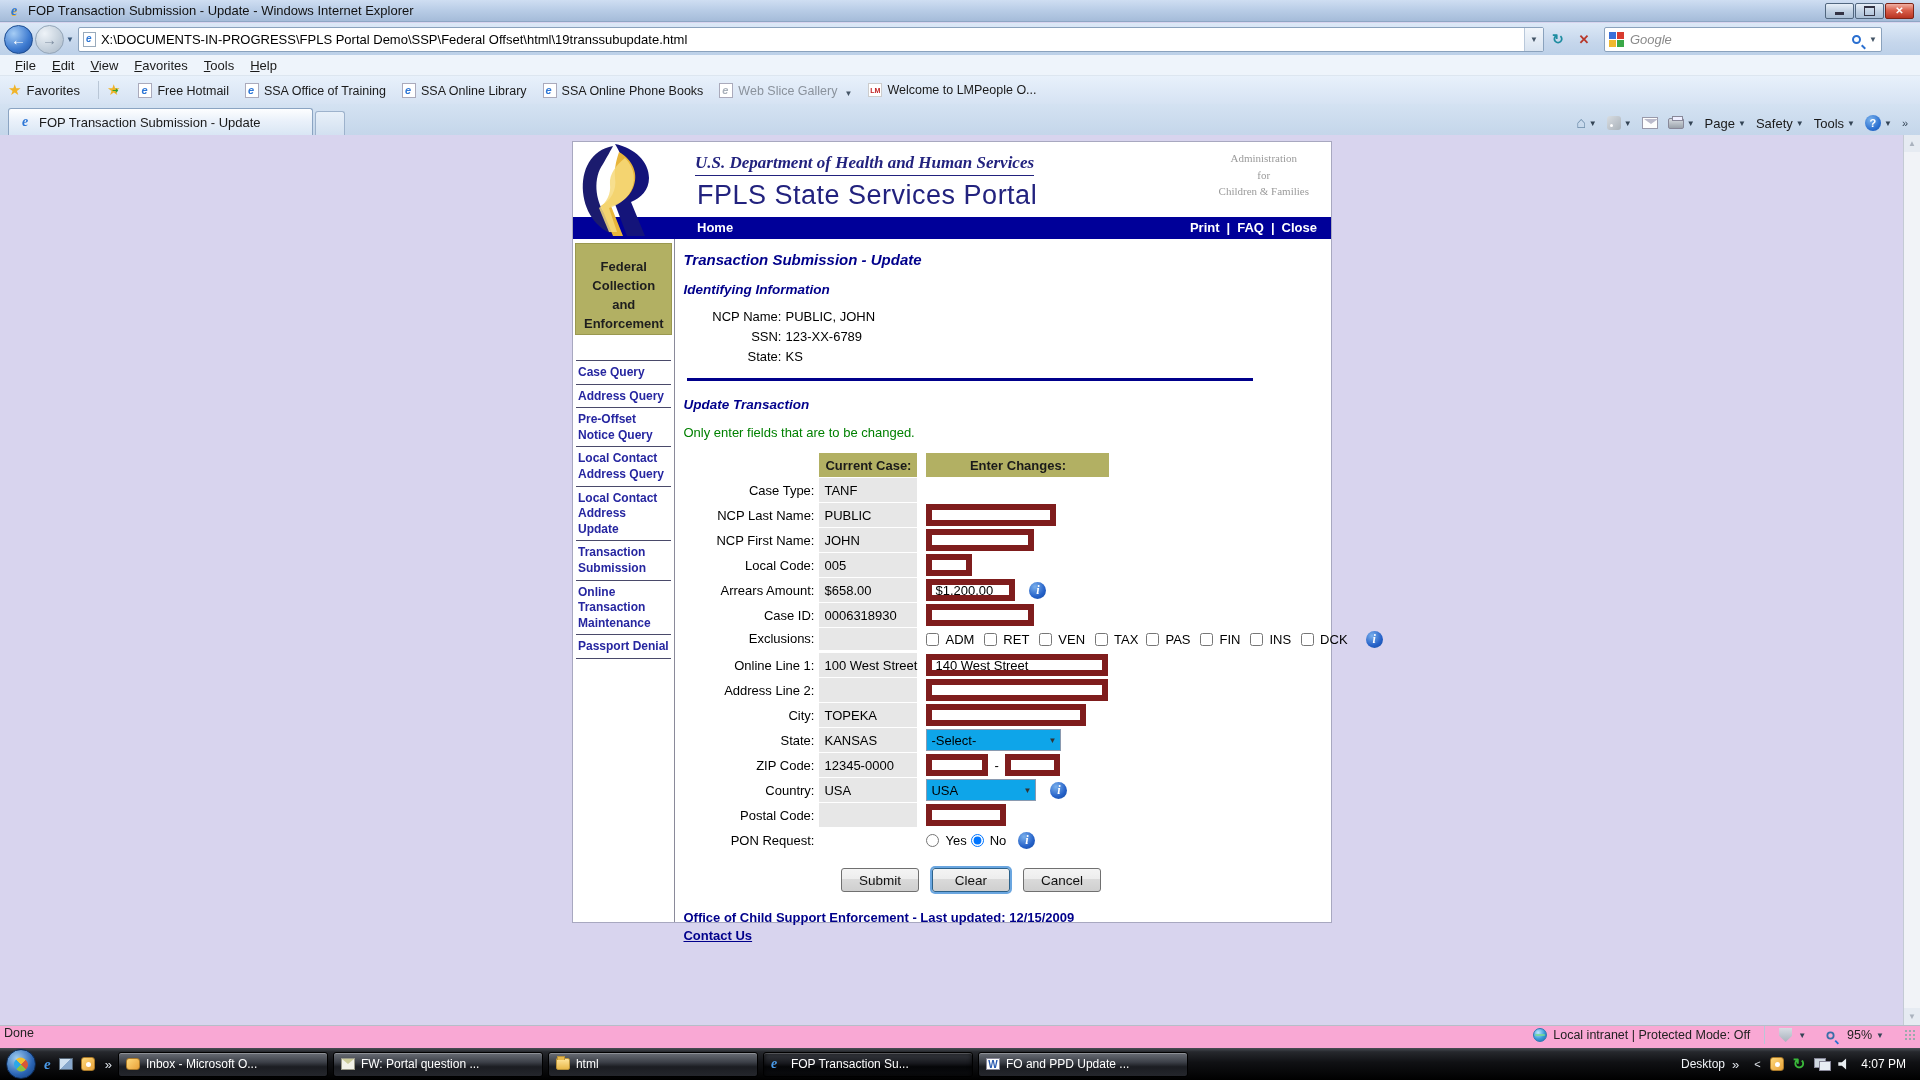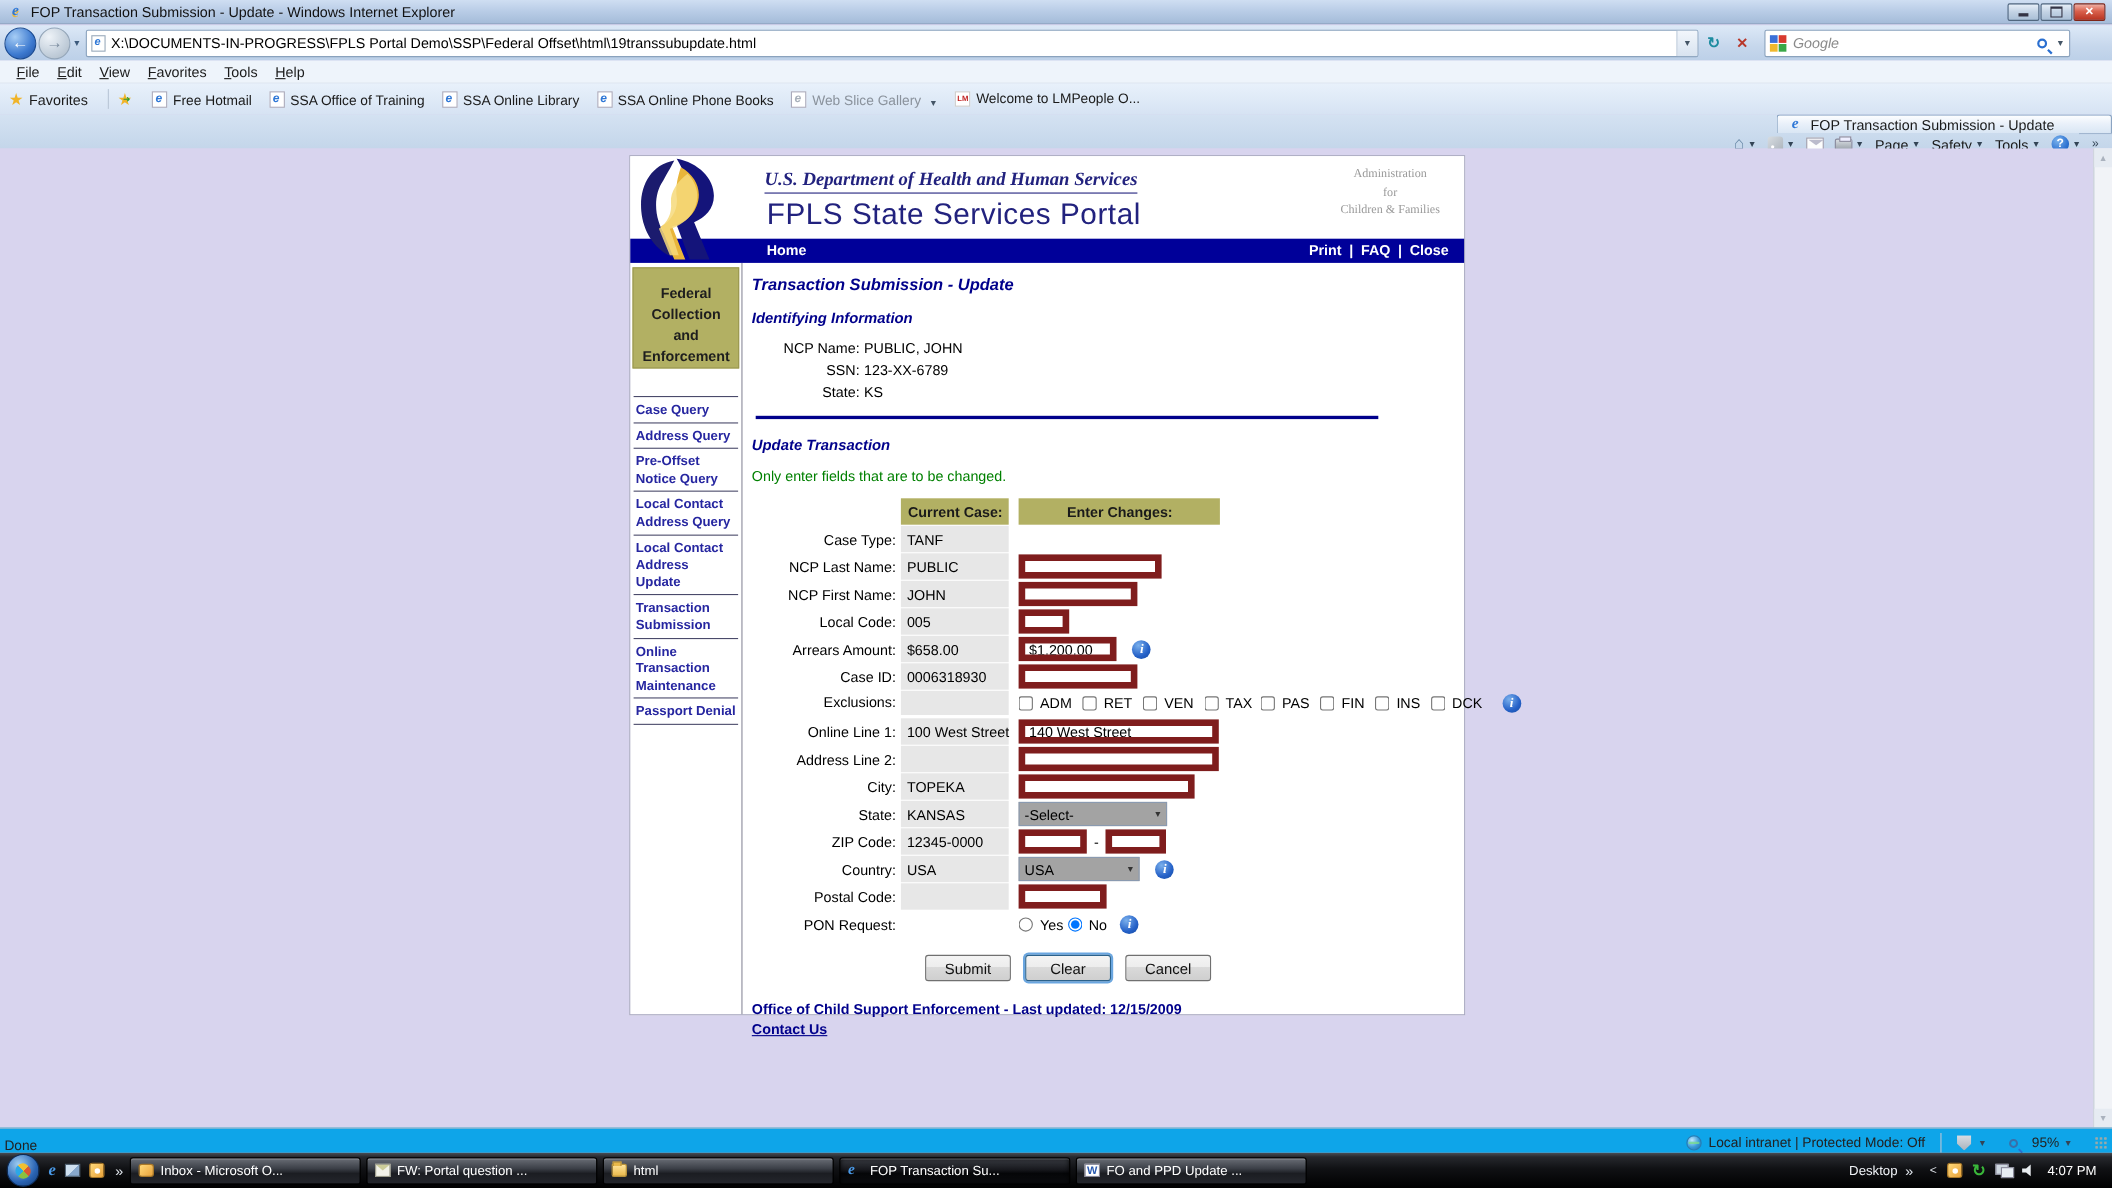--- a/index.html
+++ b/index.html
@@ -68,21 +68,21 @@
   .favitem .fico { width:14px; height:15px; background:#fff; border:1px solid #aab; position:relative; }
   .favitem .fico::after { content:"e"; position:absolute; left:2px; top:0; font-size:11px; color:#2e77d6; font-style:italic; font-weight:bold; }
   .favitem.grey { color:#8a929c; }
   .favitem.grey .fico::after { color:#a8b0ba; }
   .favitem .fdrop { font-size:8px; color:#456; margin-left:2px; }
   .lm-ico { width:14px; height:14px; background:#fff; border:1px solid #ccc; color:#c02020; font-size:7px; font-weight:bold;
     display:flex; align-items:center; justify-content:center; }
   .lm-ico::after { content:"LM"; }
 
   .tabrow { position:absolute; top:104px; left:0; width:100%; height:31px;
-    background:linear-gradient(180deg,#d4e2f2,#c4d6ea); display:flex; align-items:flex-end; padding-left:8px;flex-direction:column; }
+    background:linear-gradient(180deg,#d4e2f2,#c4d6ea); display:flex; align-items:flex-end; padding-left:8px; }
   .tab { width:305px; height:27px; border:1px solid #8ba4c2; border-bottom:none; border-radius:3px 3px 0 0;
     background:linear-gradient(180deg,#fdfeff,#eaf1fa 45%,#d9e6f4); display:flex; align-items:center; gap:6px; padding:0 8px; }
   .tab .tabtext { font-size:13px; color:#1a1a1a; white-space:nowrap; overflow:hidden; }
   .tabstub { width:30px; height:24px; margin-left:2px; border:1px solid #9db2cc; border-bottom:none; border-radius:3px 3px 0 0;
     background:linear-gradient(180deg,#e8f0f9,#d2e0f0); }
   .cmdbar { margin-left:auto; display:flex; align-items:center; gap:10px; padding:0 12px 3px 0; }
   .cmditem { display:flex; align-items:center; gap:3px; font-size:13px; color:#1a1a1a; }
   .cmddrop { font-size:8px; color:#345; }
   .home-ico { font-size:16px; color:#6a8aa8; }
   .home-ico::after { content:"⌂"; }
@@ -137,42 +137,42 @@
   .ftable { margin-left:0; }
   .frow { display:flex; align-items:center; min-height:24px; margin-bottom:1px; }
   .flabel { width:136px; text-align:right; padding-right:5px; flex:0 0 auto; }
   .fcur { width:98px; background:#e7e7e7; align-self:stretch; display:flex; align-items:center; padding-left:5px;
     flex:0 0 auto; font-size:13px; }
   .fchg { margin-left:9px; display:flex; align-items:center; gap:6px; }
   .fhead .fcur, .fhead .fchg-h { background:#b2b063; font-weight:bold; justify-content:center; padding-left:0; color:#1a1a1a; }
   .fchg-h { width:183px; margin-left:9px; align-self:stretch; display:flex; align-items:center; }
   input[type=text] { height:22px; border:6px solid #7f1d1d; font-size:13px; font-family:"Liberation Sans",sans-serif; padding:0 3px; }
   .w130{width:130px}.w108{width:108px}.w46{width:46px}.w89{width:89px}.w182{width:182px}.w160{width:160px}.w62{width:62px}.w55{width:55px}.w80{width:80px}
-  .fakeselect { height:22px; border:1px solid #8a9ab0; background:#a3a3a3; display:flex; align-items:center; padding-left:4px; position:relative; font-size:13px; }
+  .fakeselect { height:22px; border:1px solid #8a9ab0; background:#0ea5e9; display:flex; align-items:center; padding-left:4px; position:relative; font-size:13px; }
   .fakeselect .selarrow { position:absolute; right:4px; font-size:8px; color:#333; }
   .sel135{width:135px}.sel110{width:110px}
   .info-ico { width:17px; height:17px; border-radius:50%; flex:0 0 auto;
     background:radial-gradient(circle at 35% 28%,#7ab0ec,#2561c8 60%,#154a9e);
     color:#fff; display:flex; align-items:center; justify-content:center;
     font-family:"Liberation Serif",serif; font-style:italic; font-weight:bold; font-size:12px; margin-left:8px; }
   .info-ico::after { content:"i"; }
   .exrow { display:flex; align-items:center; gap:4px; height:22px; }
   .exrow label { margin-right:6px; }
   input[type=checkbox],input[type=radio] { width:13px; height:13px; margin:0 2px 0 0; }
   .ponrow { display:flex; align-items:center; gap:4px; }
   .btnrow { display:flex; justify-content:center; gap:13px; margin:16px 0 0 0; width:575px; }
   .btn { min-width:78px; height:24px; border:1px solid #707070; border-radius:3px; font-size:13.5px; color:#111;
     background:linear-gradient(180deg,#f4f4f4,#ededed 45%,#dadada 46%,#cfcfcf); padding:0 10px; }
   .btn.focused { box-shadow:0 0 0 2px #6aa6e0; border-color:#2c628b; }
   .footer { width:575px; text-align:left; margin-top:18px; font-size:13px; color:#00008b; font-weight:bold; }
   .footer .contact { text-decoration:underline; cursor:pointer; margin-top:3px; display:inline-block; }
 
   
-  .statusbar { position:absolute; top:1025px; left:0; width:100%; height:23px; background:#0ea5e9;
-    border-top:1px solid #b6bec8; display:flex; align-items:flex-end; font-size:12.5px; color:#222; padding:0 4px; }
+  .statusbar { position:absolute; top:1025px; left:0; width:100%; height:23px; background:#f9a8d4;
+    border-top:1px solid #b6bec8; display:flex; align-items:flex-start; font-size:12.5px; color:#222; padding:0 4px; }
   .statusbar .zone { margin-left:auto; display:flex; align-items:center; gap:6px; }
   .globe-ico { width:14px; height:14px; border-radius:50%; background:radial-gradient(circle at 35% 30%,#bfe8ff,#3a9ad8 55%,#1f6ea8);
     border:1px solid #2a7ab0; position:relative; }
   .globe-ico::after { content:""; position:absolute; left:1px; top:5px; width:10px; height:2px; background:rgba(120,220,140,.8); border-radius:2px; }
   .shield-ico { width:13px; height:14px; background:linear-gradient(180deg,#d8dde4,#a8b2bc); clip-path:polygon(0 0,100% 0,100% 55%,50% 100%,0 55%); }
   .zoombox { display:flex; align-items:center; gap:4px; margin:0 10px 0 14px; }
   .mag.small { border-color:#3a6ea8; transform:scale(.9); }
   .grip { width:12px; height:12px; margin-left:4px;
     background:radial-gradient(circle,#9aa 1px,transparent 1.5px) 0 0/4px 4px; }
 

